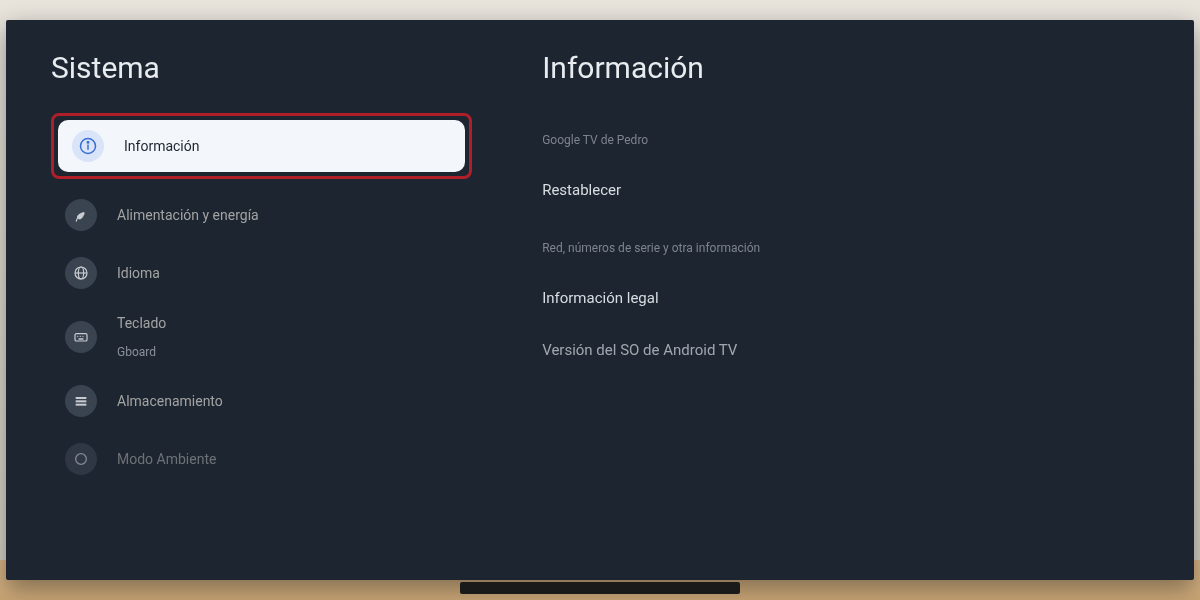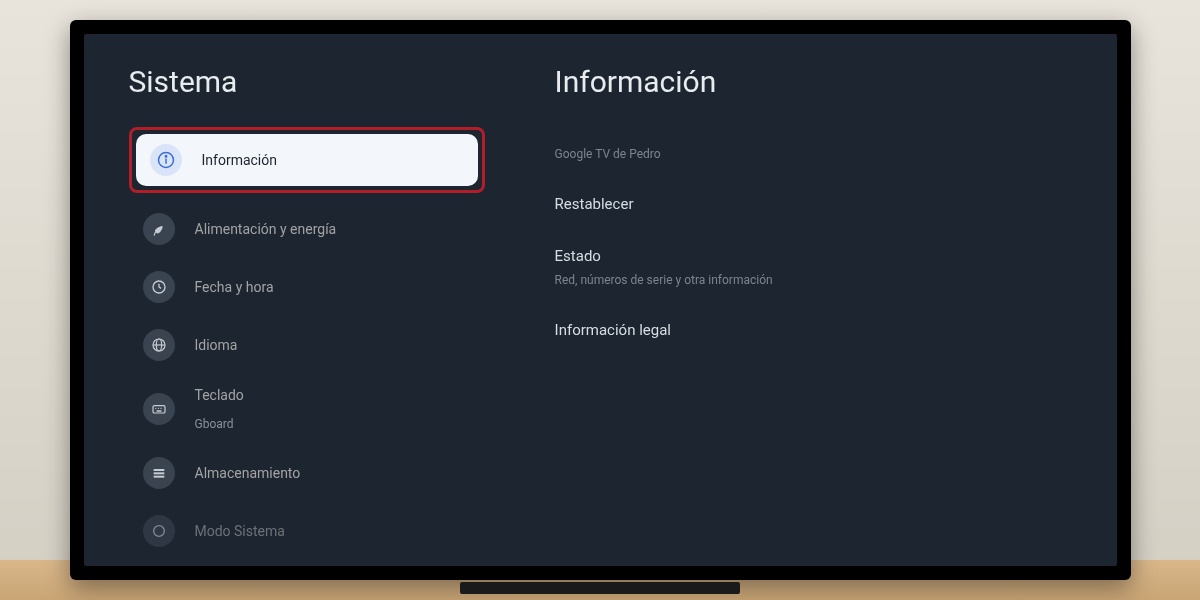--- a/index.html
+++ b/index.html
@@ -9,25 +9,25 @@
   background: linear-gradient(180deg, #e8e4dc 0%, #d4cfc3 100%);
   width: 1200px;
   height: 600px;
   overflow: hidden;
   display: flex;
   align-items: center;
   justify-content: center;
 }
 
 .tv-frame {
-  width: 1061px;
+  width: 1188px;
   height: 560px;
   background: #000;
   border-radius: 6px;
-  padding: 14px;
+  padding: 0;
   box-shadow: 0 8px 24px rgba(0,0,0,0.4);
   position: relative;
 }
 
 .tv-stand {
   position: absolute;
   bottom: -14px;
   left: 50%;
   transform: translateX(-50%);
   width: 280px;
@@ -194,31 +194,20 @@
             <svg width="16" height="16" viewBox="0 0 24 24" fill="#c8ccd1">
                 <path d="M17 8C8 10 5.9 16.17 3.82 21.34l1.89.66C7 17 9 13 17 12c0 0 0-4 0-4z"></path>
                 <path d="M6 14c4-6 11-6 11-6s0 7-5 10c-3 2-6-1-6-4z" fill="#c8ccd1"></path>
               </svg>
           </div>
           <div class="nav-text-wrap">
             <span class="nav-label">Alimentación y energía</span>
           </div>
         </li>
 
-        <li class="nav-item">
-          <div class="icon-circle dark-icon">
-            <svg width="16" height="16" viewBox="0 0 24 24" fill="none" stroke="#c8ccd1" stroke-width="2">
-                <circle cx="12" cy="12" r="9"></circle>
-                <polyline points="12 7 12 12 15 14"></polyline>
-              </svg>
-          </div>
-          <div class="nav-text-wrap">
-            <span class="nav-label">Fecha y hora</span>
-          </div>
-        </li>
 
         <li class="nav-item">
           <div class="icon-circle dark-icon">
             <svg width="16" height="16" viewBox="0 0 24 24" fill="none" stroke="#c8ccd1" stroke-width="1.8">
                 <circle cx="12" cy="12" r="9"></circle>
                 <ellipse cx="12" cy="12" rx="4" ry="9"></ellipse>
                 <line x1="3" y1="12" x2="21" y2="12"></line>
               </svg>
           </div>
           <div class="nav-text-wrap">
@@ -255,42 +244,44 @@
           </div>
         </li>
 
         <li class="nav-item" style="opacity:0.6;">
           <div class="icon-circle dark-icon">
             <svg width="16" height="16" viewBox="0 0 24 24" fill="none" stroke="#c8ccd1" stroke-width="2">
                 <circle cx="12" cy="12" r="8"></circle>
               </svg>
           </div>
           <div class="nav-text-wrap">
-            <span class="nav-label">Modo Sistema</span>
+            <span class="nav-label">Modo Ambiente</span>
           </div>
         </li>
 
       </ul>
     </div>
 
     <div class="right-panel">
       <h1 class="panel-title">Información</h1>
 
       <ul class="info-list">
         <li class="info-item">
           <div class="info-sublabel">Google TV de Pedro</div>
         </li>
         <li class="info-item">
           <div class="info-label">Restablecer</div>
         </li>
         <li class="info-item">
-          <div class="info-label">Estado</div>
           <div class="info-sublabel">Red, números de serie y otra información</div>
         </li>
         <li class="info-item">
           <div class="info-label">Información legal</div>
+        </li>
+        <li class="info-item" style="opacity:0.7;">
+          <div class="info-label">Versión del SO de Android TV</div>
         </li>
       </ul>
     </div>
 
   </div>
   <div class="tv-stand"></div>
 </div>
 
 </body></html>

